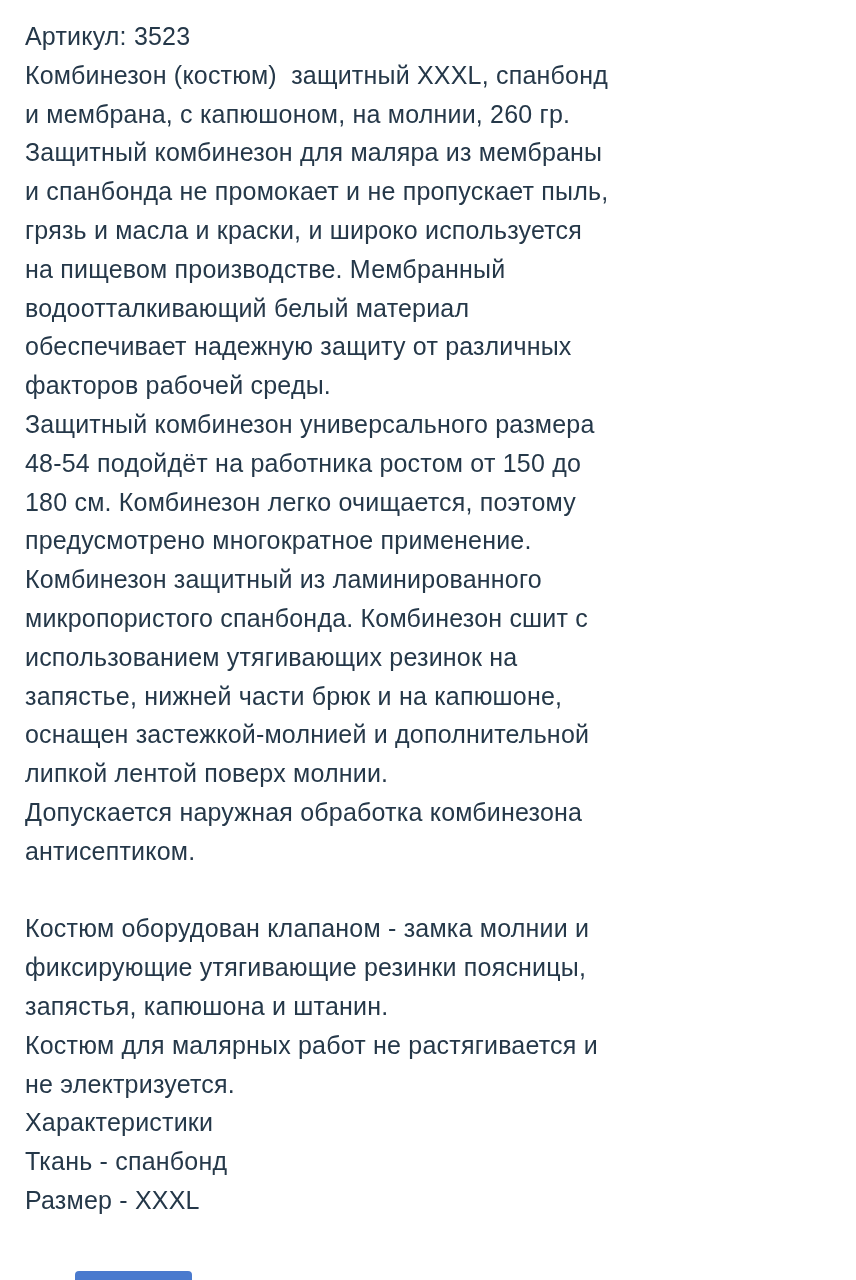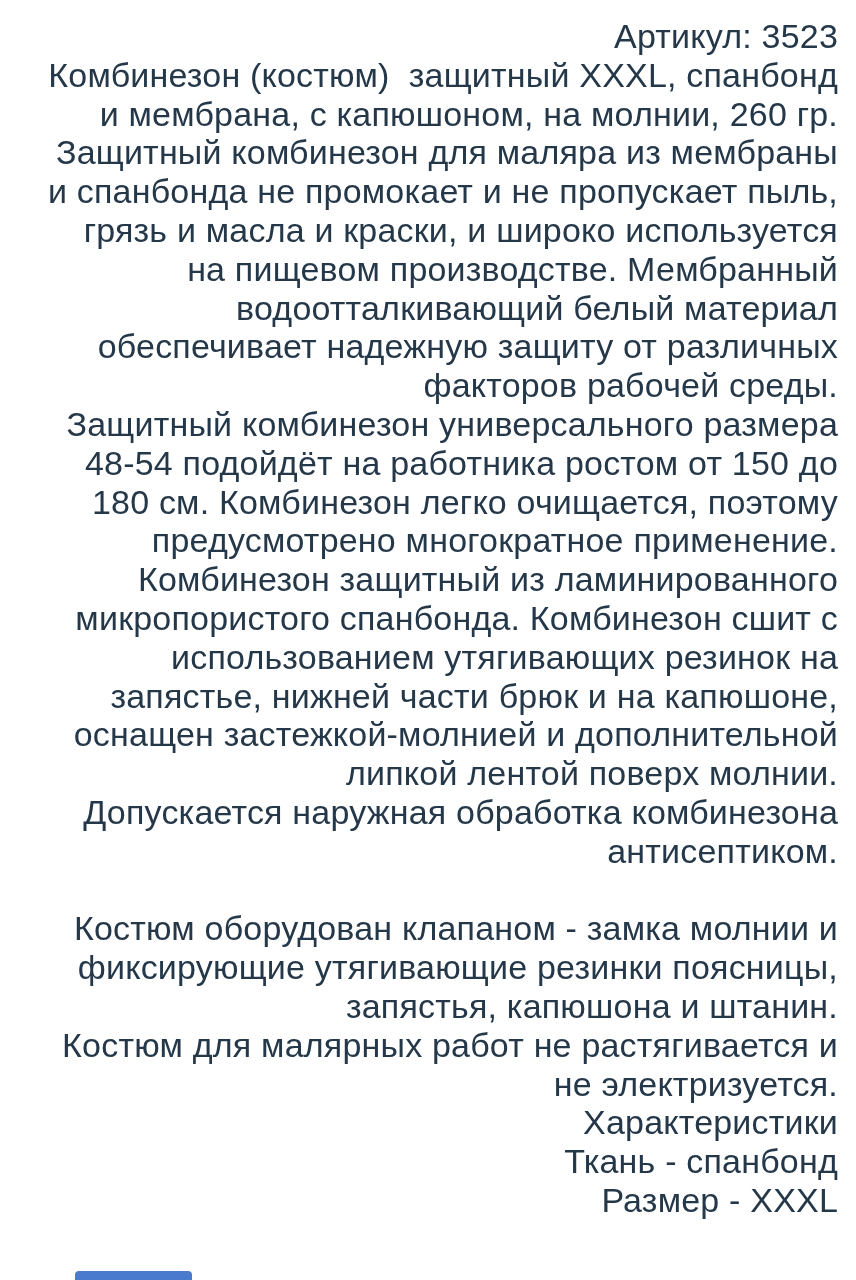--- a/index.html
+++ b/index.html
@@ -17,26 +17,25 @@
     width:856px;
     height:1280px;
     background:var(--bg);
     overflow:hidden;
   }
   .description-text{
     position:absolute;
     left:25px;
     top:17px;
     right:18px;
-    font-size:34px;
+    font-size:25px;
     line-height:38.8px;
     letter-spacing:0.2px;
     color:var(--text);
     white-space:pre;
-    text-align:right;
   }
   .partial-button{
     position:absolute;
     left:75px;
     bottom:0;
     width:117px;
     height:9px;
     background:var(--accent);
     border-radius:4px 4px 0 0;
   }

